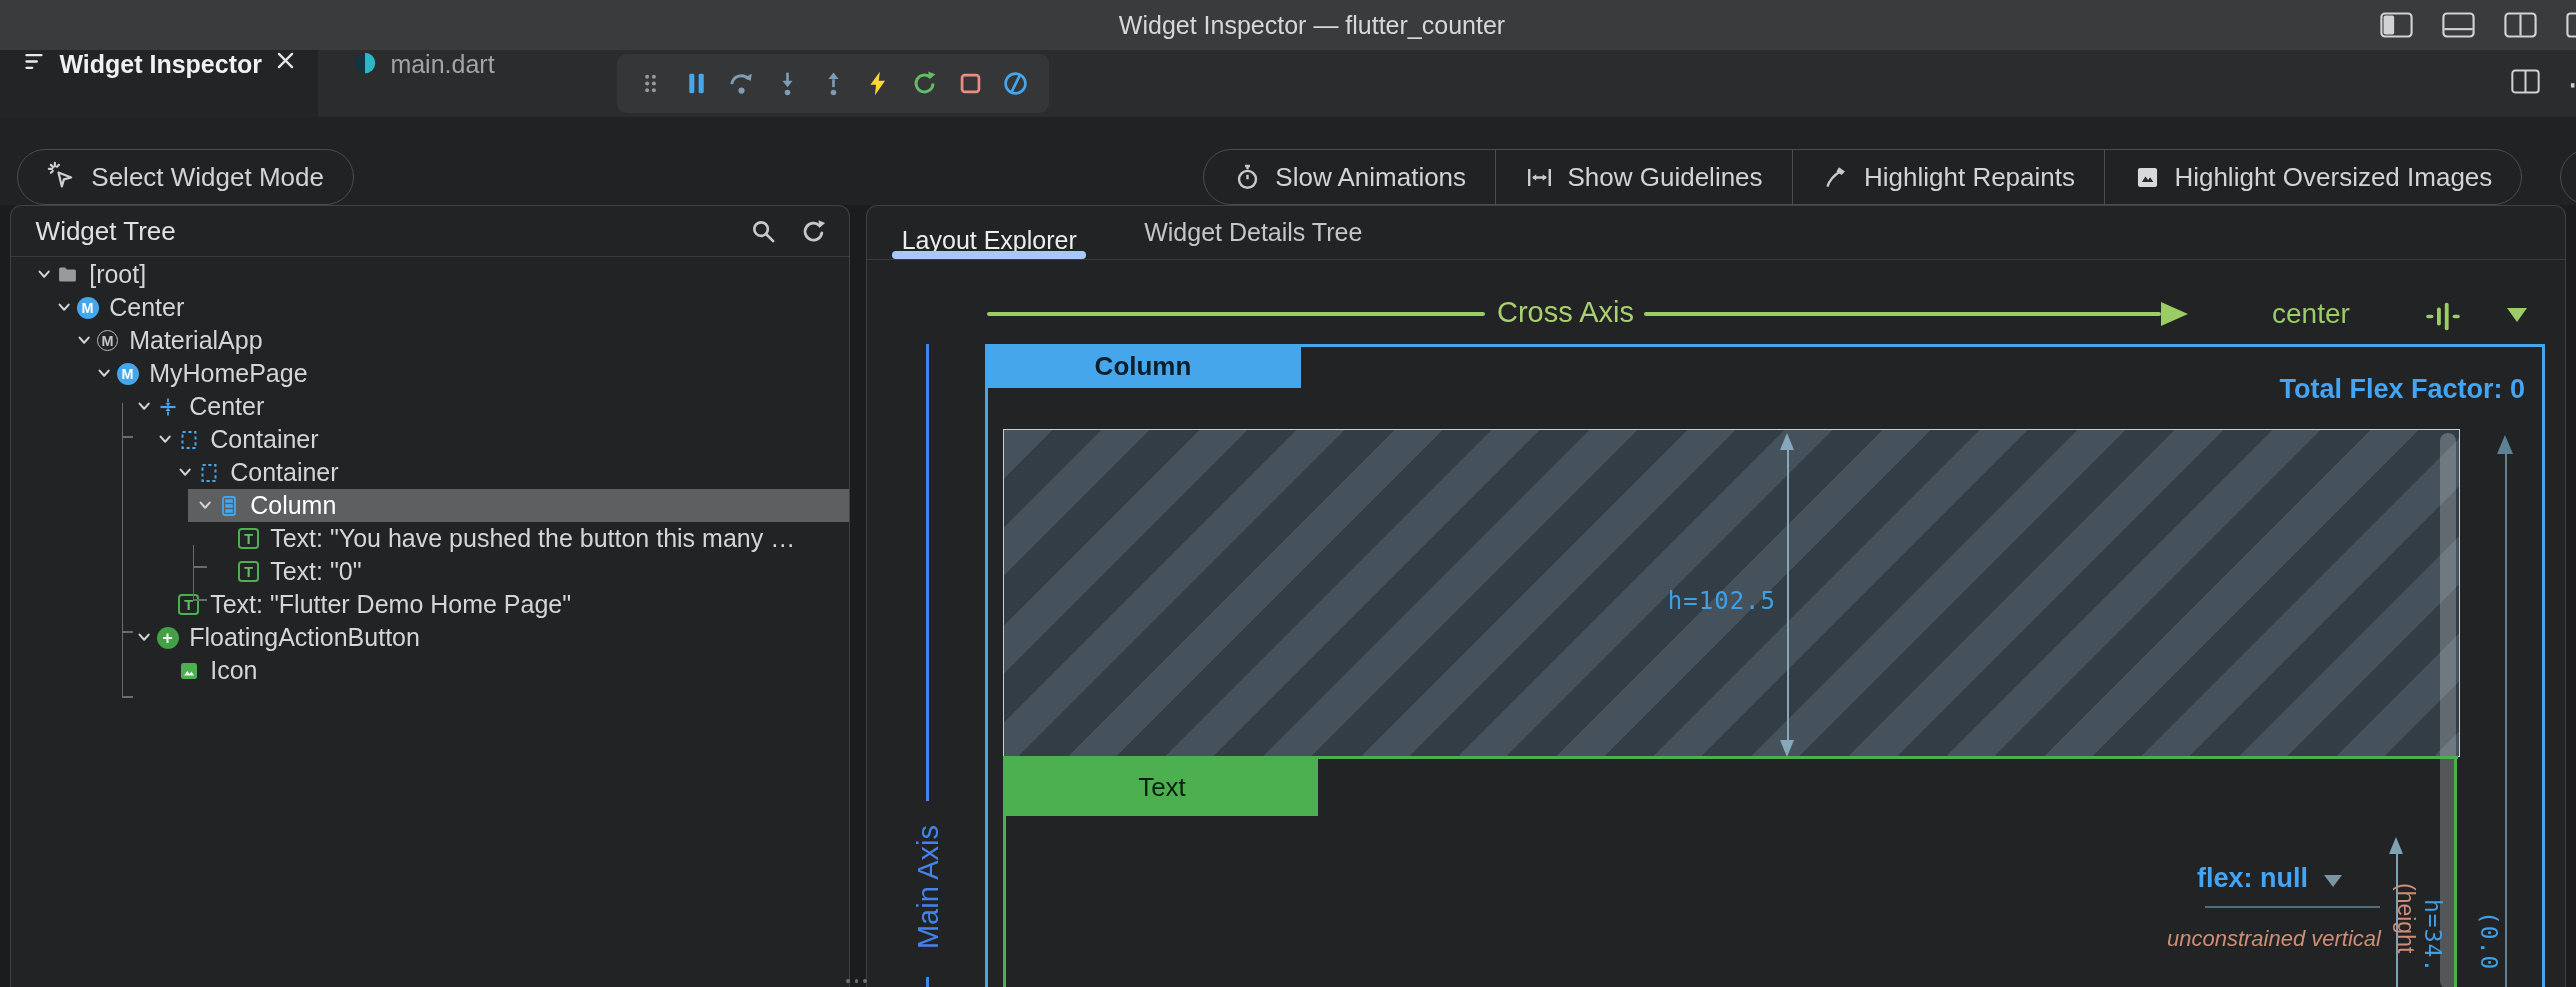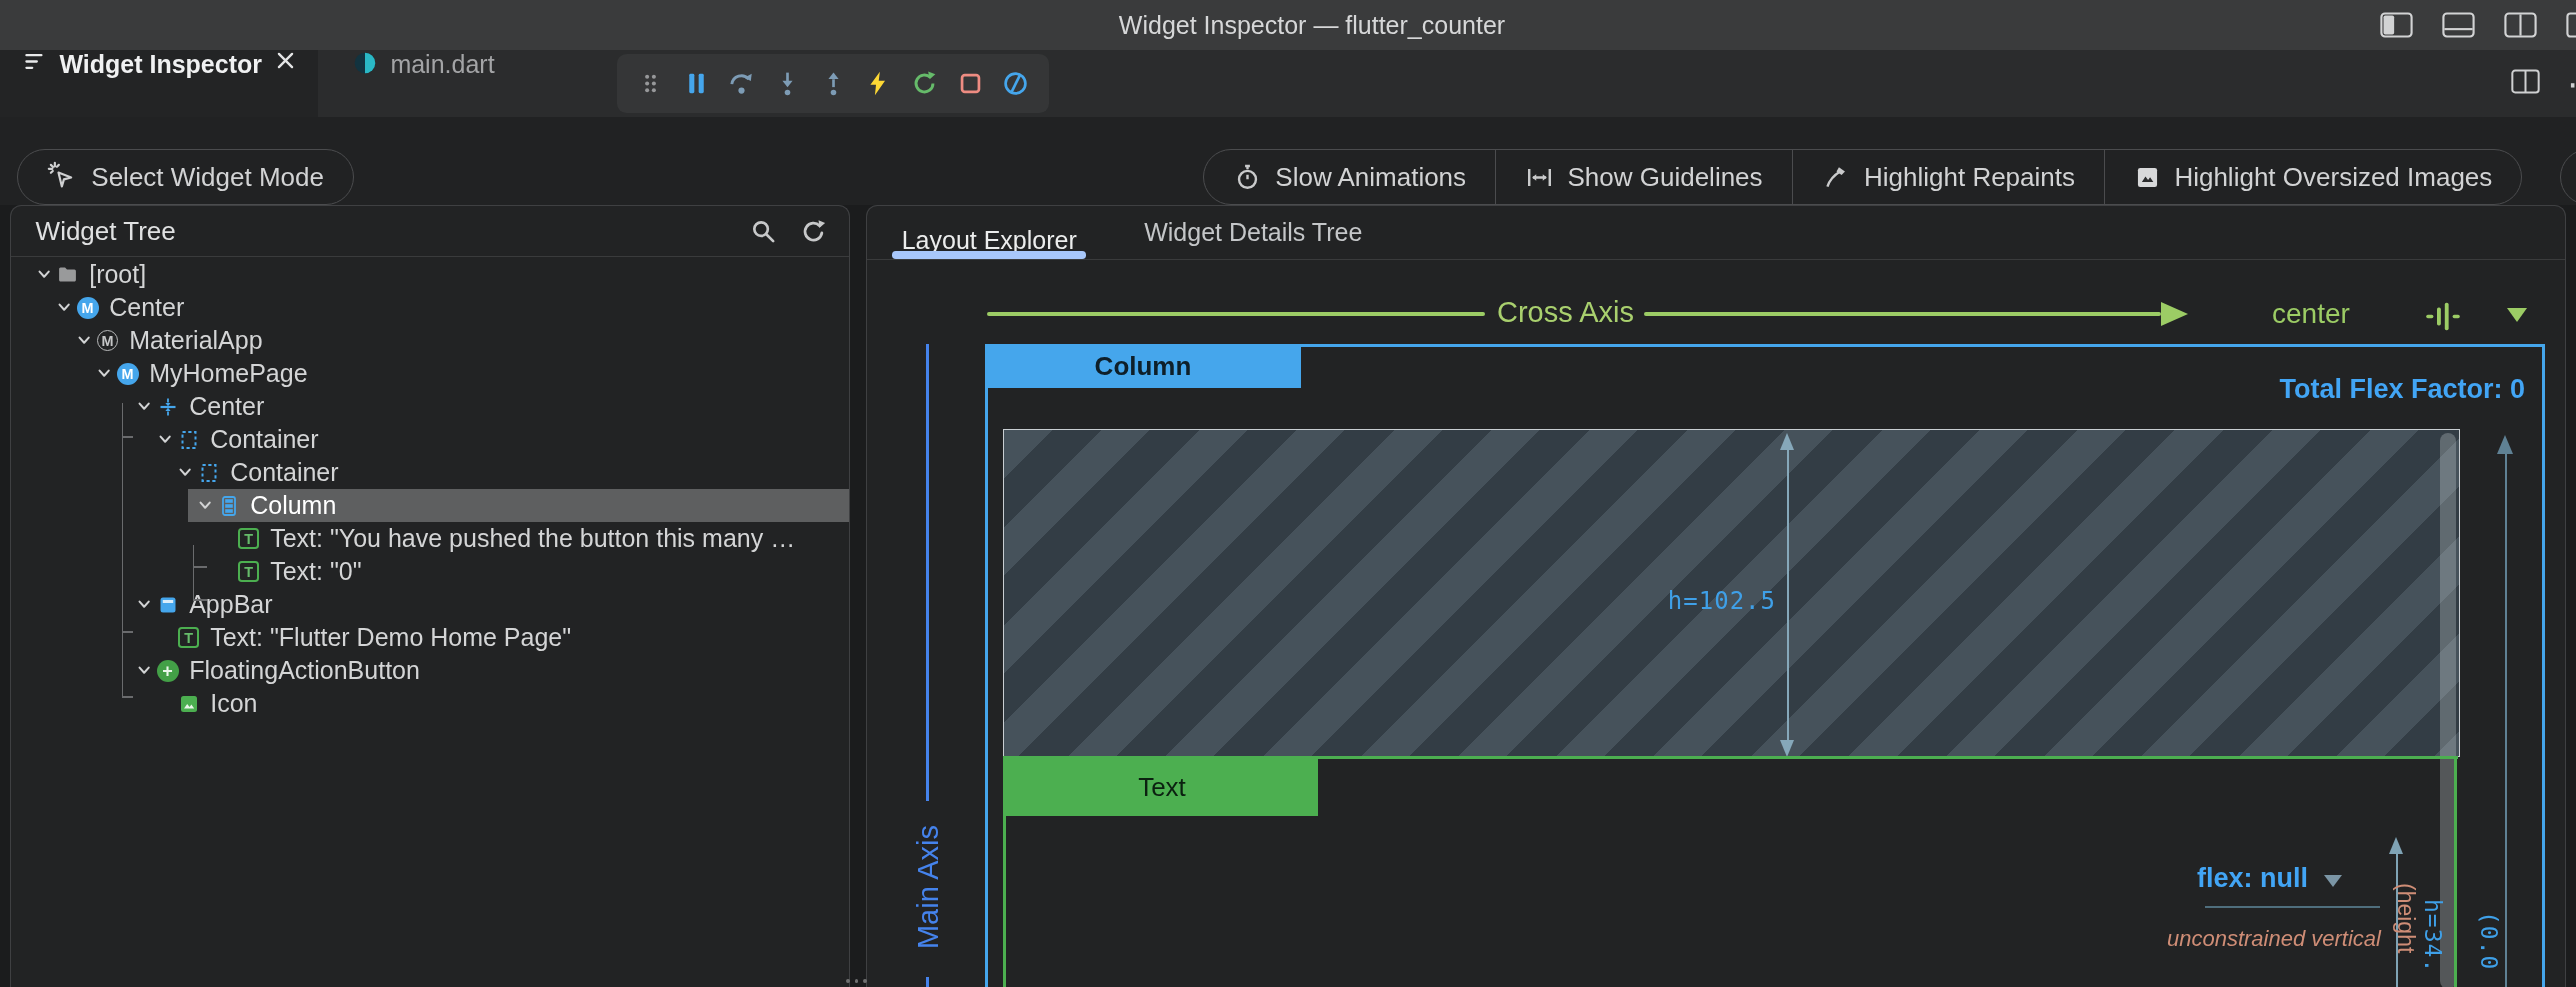--- a/index.html
+++ b/index.html
@@ -419,34 +419,20 @@
           </span>
           <span class="tlabel">Text: "You have pushed the button this many …</span>
         </div>
         <div class="trow" style="padding-left: 204px;">
           <span class="chev"></span>
           <span class="ticon">
             <span class="tbadge">T</span>
           </span>
           <span class="tlabel">Text: "0"</span>
         </div>
-        <div class="trow" style="padding-left: 123px;">
-          <span class="chev">
-            <svg width="16.3" height="16.3" viewBox="0 0 16 16">
-              <path d="M3.5 5.5 8 10.5 12.5 5.5" fill="none" stroke="#d2d3d4" stroke-width="2" stroke-linecap="round" stroke-linejoin="round"></path>
-            </svg>
-          </span>
-          <span class="ticon">
-            <svg width="20" height="20" viewBox="0 0 20 20">
-              <rect x="2.5" y="2.5" width="15" height="15" rx="2.5" fill="#45a6ec"></rect>
-              <rect x="4.8" y="5" width="10.4" height="3" fill="#d9edfb"></rect>
-            </svg>
-          </span>
-          <span class="tlabel">AppBar</span>
-        </div>
         <div class="trow" style="padding-left: 144px;">
           <span class="chev"></span>
           <span class="ticon">
             <span class="tbadge">T</span>
           </span>
           <span class="tlabel">Text: "Flutter Demo Home Page"</span>
         </div>
         <div class="trow" style="padding-left: 123px;">
           <span class="chev">
             <svg width="16.3" height="16.3" viewBox="0 0 16 16">

